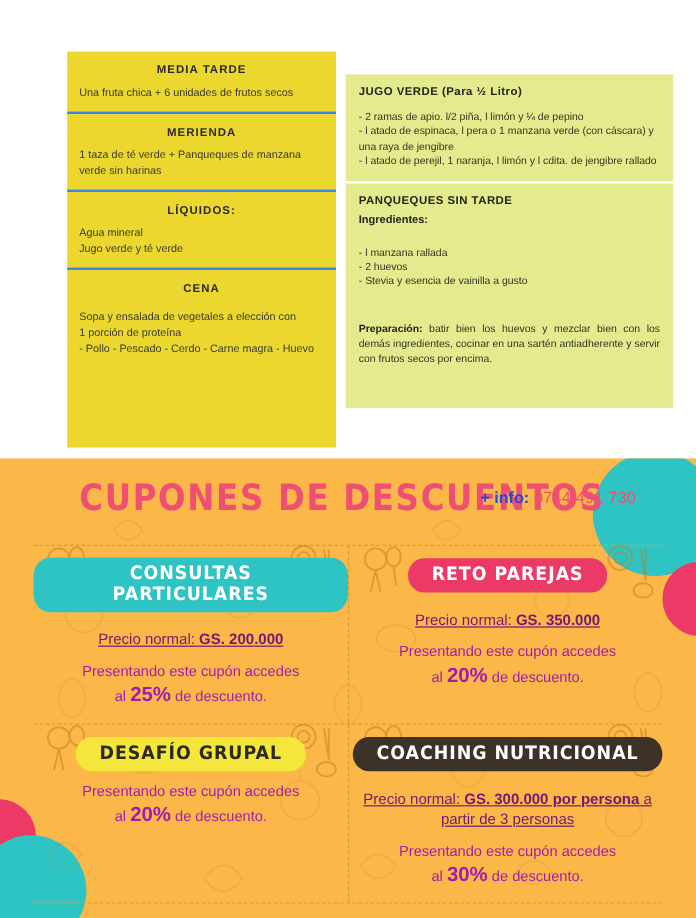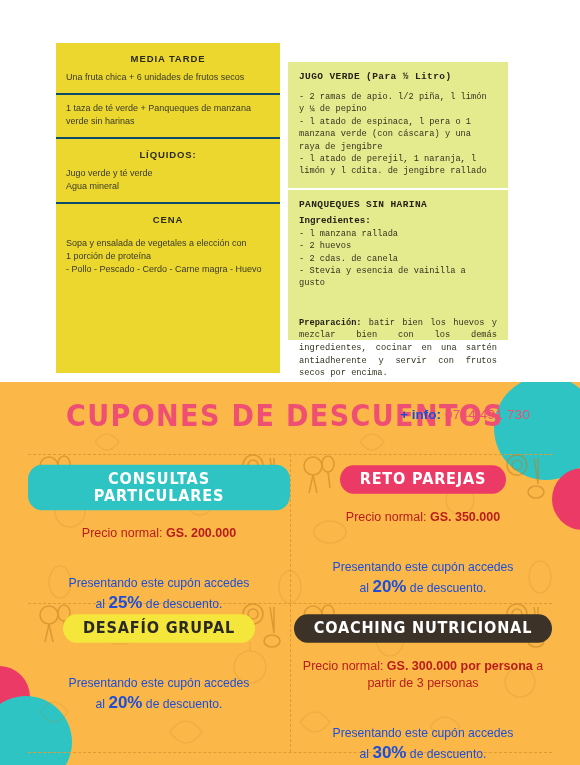--- a/index.html
+++ b/index.html
@@ -24,21 +24,21 @@
 
   
   #meal-plan-panel {
     position: absolute;
     left: 56px; top: 43px;
     width: 224px;
     height: 330px;
     background: #ecd72e;
   }
   .meal-block {
-    border-bottom: 2px solid #0c4a6e;
+    border-bottom: 2px solid #3b82f6;
     padding: 7px 10px 9px 10px;
   }
   .meal-block:last-child { border-bottom: none; }
   .meal-heading {
     text-align: center;
     font-weight: bold;
     font-size: 9.5px;
     letter-spacing: 0.9px;
     color: #2a2a22;
     padding: 3px 0 7px 0;
@@ -46,39 +46,38 @@
   .meal-body {
     font-size: 9px;
     line-height: 13px;
     color: #3a3a2c;
   }
 
   
   #recipe-panel {
     position: absolute;
     left: 288px; top: 62px;
-    width: 220px;
+    width: 273px;
     height: 278px;
     background: #e4eb8e;
-    font-family: Liberation Mono, monospace;
   }
   .recipe-block { padding: 9px 11px 10px 11px; }
   .recipe-block.second { border-top: 2px solid #ffffff; }
   .recipe-title {
     font-weight: bold;
     font-size: 9.5px;
     letter-spacing: 0.4px;
     color: #232318;
     margin-bottom: 9px;
   }
   .recipe-sub {
     font-weight: bold;
     font-size: 9.2px;
     color: #232318;
-    margin-bottom: 2px;
+    margin-bottom: 16px;
   }
   .recipe-line {
     font-size: 8.7px;
     line-height: 12.4px;
     color: #33331f;
   }
   .recipe-prep {
     font-size: 8.7px;
     line-height: 12.6px;
     color: #33331f;
@@ -181,29 +180,30 @@
     z-index: 3;
   }
   .badge.teal  { background: #2ec4c4; color: #ffffff; }
   .badge.pink  { background: #ec3a66; color: #ffffff; }
   .badge.yellow{ background: #f5e63c; color: #2a2a22; }
   .badge.dark  { background: #3c3228; color: #ffffff; }
 
   .price-line {
     margin-top: 16px;
     font-size: 12.5px;
-    color: #b91c1c;
+    color: #701a75;
     line-height: 17px;
+    text-decoration: underline;
   }
   .price-line b { font-weight: bold; }
 
   .discount-line {
-    margin-top: 32px;
+    margin-top: 8px;
     font-size: 12.2px;
-    color: #1d4ed8;
+    color: #a21caf;
     line-height: 19px;
   }
   .discount-line .pct {
     font-size: 17px;
     font-weight: bold;
   }
 
   
   .veg-left, .veg-right {
     position: absolute;
@@ -219,27 +219,28 @@
 <div id="top-section">
 
   <div id="meal-plan-panel">
 
     <div class="meal-block">
       <div class="meal-heading">MEDIA TARDE</div>
       <div class="meal-body">Una fruta chica + 6 unidades de frutos secos</div>
     </div>
 
     <div class="meal-block">
+      <div class="meal-heading">MERIENDA</div>
       <div class="meal-body">1 taza de té verde + Panqueques de manzana verde sin harinas</div>
     </div>
 
     <div class="meal-block">
       <div class="meal-heading">LÍQUIDOS:</div>
+      <div class="meal-body">Agua mineral</div>
       <div class="meal-body">Jugo verde y té verde</div>
-      <div class="meal-body">Agua mineral</div>
     </div>
 
     <div class="meal-block" style="padding-bottom:40px">
       <div class="meal-heading" style="padding-bottom:12px">CENA</div>
       <div class="meal-body">Sopa y ensalada de vegetales a elección con</div>
       <span class="sp"></span>
       <div class="meal-body">1 porción de proteína</div>
       <div class="meal-body">- Pollo - Pescado - Cerdo - Carne magra - Huevo</div>
     </div>
 
@@ -248,25 +249,24 @@
   <div id="recipe-panel">
 
     <div class="recipe-block">
       <div class="recipe-title">JUGO VERDE (Para ½  Litro)</div>
       <div class="recipe-line">- 2 ramas de apio. l/2 piña, l limón y ¼ de  pepino</div>
       <div class="recipe-line">- l atado de espinaca, l pera o 1 manzana verde (con cáscara)  y una raya de jengibre</div>
       <div class="recipe-line">- l atado de perejil, 1 naranja, l limón y l cdita. de jengibre rallado</div>
     </div>
 
     <div class="recipe-block second">
-      <div class="recipe-title" style="margin-bottom:5px">PANQUEQUES SIN HARINA</div>
+      <div class="recipe-title" style="margin-bottom:5px">PANQUEQUES SIN TARDE</div>
       <div class="recipe-sub">Ingredientes:</div>
       <div class="recipe-line">- l manzana rallada</div>
       <div class="recipe-line">- 2 huevos</div>
-      <div class="recipe-line">- 2 cdas. de canela</div>
       <div class="recipe-line">- Stevia y esencia de vainilla a gusto</div>
       <div class="recipe-prep"><b>Preparación:</b><span> batir bien los huevos y mezclar bien con los demás ingredientes, cocinar en una sartén antiadherente y servir con frutos secos por encima.</span></div>
     </div>
 
   </div>
 </div>
 
 <div id="coupons-section">
 
   <div class="deco" id="deco-teal-tr"></div>

